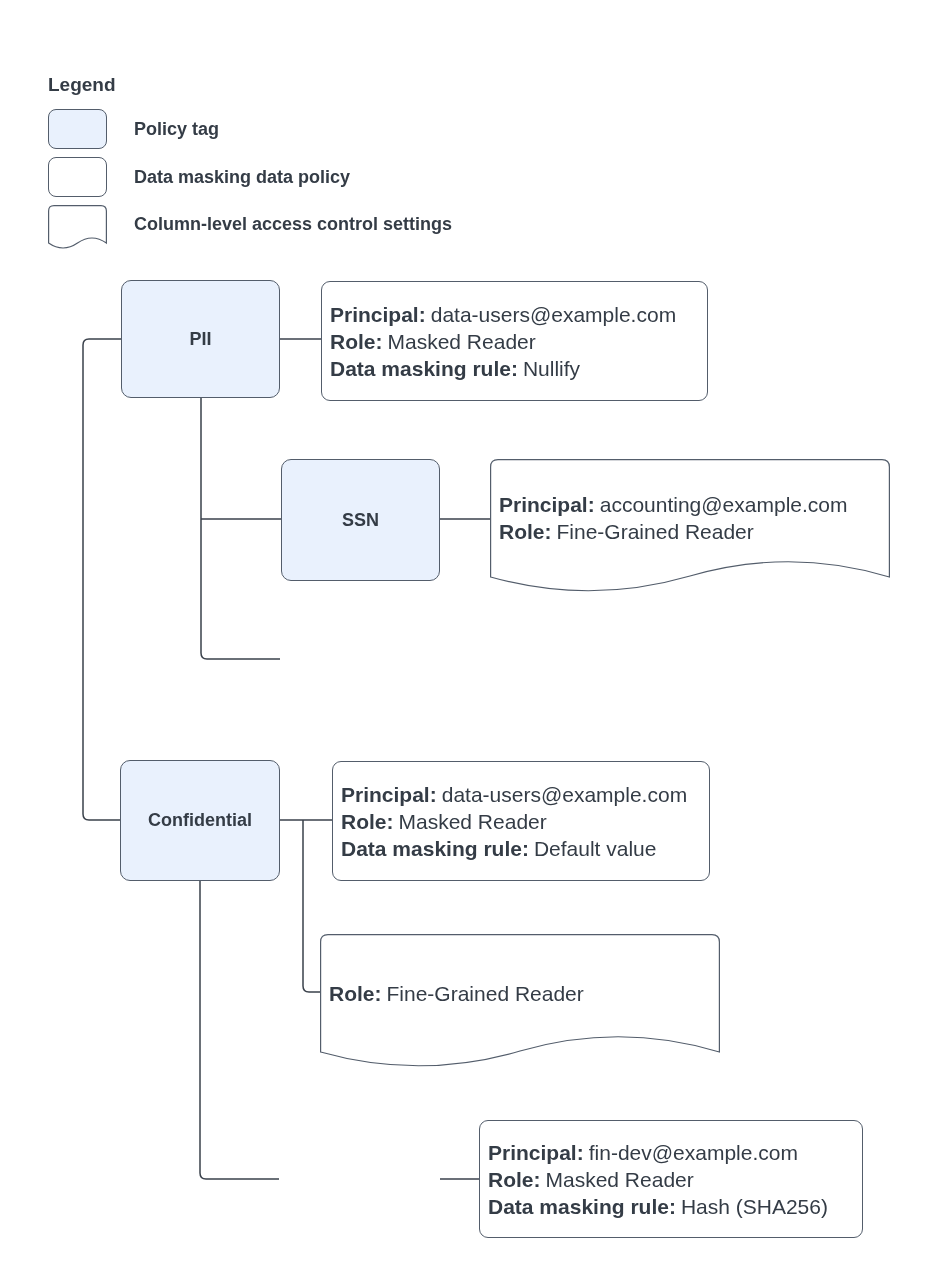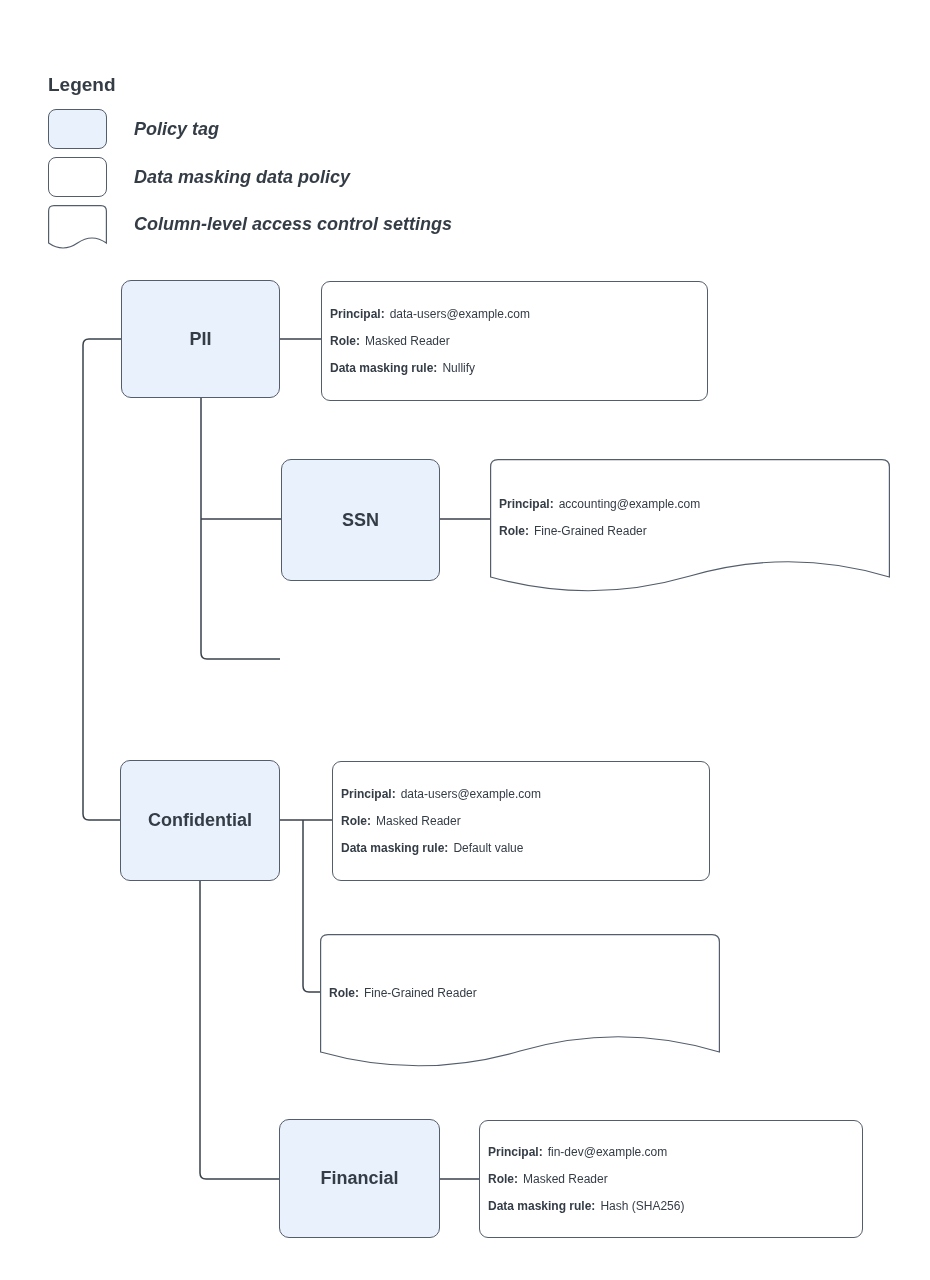--- a/index.html
+++ b/index.html
@@ -18,33 +18,33 @@
   
   .legend{position:absolute;left:48px;top:74px;}
   .legend-title{margin:0 0 13px 0;font-size:19px;font-weight:bold;color:var(--text);}
   .legend-row{display:flex;align-items:center;margin-bottom:8px;height:40px;}
   .legend-row.doc-row{height:50px;align-items:flex-start;text-align:right;}
   .swatch{width:59px;height:40px;border:1px solid var(--shape-stroke);border-radius:8px;box-sizing:border-box;flex:0 0 auto;}
   .swatch-tag{background:var(--policy-tag-fill);}
   .swatch-policy{background:#ffffff;}
   .swatch-doc-svg{width:59px;height:50px;flex:0 0 auto;display:block;}
   .swatch-doc-svg path{fill:#ffffff;stroke:var(--shape-stroke);stroke-width:1.2;}
-  .legend-label{margin-left:27px;font-size:18px;font-weight:bold;white-space:nowrap;font-style:italic;}
+  .legend-label{margin-left:27px;font-size:18px;font-weight:bold;white-space:nowrap;}
   .doc-row .legend-label{margin-top:9px;}
 
   
   .tag{position:absolute;background:var(--policy-tag-fill);border:1px solid var(--shape-stroke);
        border-radius:10px;display:flex;align-items:center;justify-content:center;
        font-size:18px;font-weight:bold;box-sizing:border-box;}
 
   
   .policy{position:absolute;background:#ffffff;border:1px solid var(--shape-stroke);
           border-radius:9px;box-sizing:border-box;display:flex;flex-direction:column;
           justify-content:center;padding:6px 8px;}
-  .line{font-size:12px;line-height:27px;white-space:nowrap;}
+  .line{font-size:21px;line-height:27px;white-space:nowrap;}
   .line b{font-weight:bold;margin-right:5px;}
 
   
   .docbox{position:absolute;}
   .doc-outline{position:absolute;left:0;top:0;display:block;}
   .doc-outline path{fill:#ffffff;stroke:var(--shape-stroke);stroke-width:1.2;}
   .doc-text{position:absolute;left:0;top:0;width:100%;height:118px;display:flex;
             flex-direction:column;justify-content:center;padding:0 0 0 9px;box-sizing:border-box;}
 </style>
 </head>
@@ -84,23 +84,20 @@
 
   <div class="tag" style="left:121px;top:280px;width:159px;height:118px">
     <span>PII</span>
   </div>
   <div class="tag" style="left:281px;top:459px;width:159px;height:122px">
     <span>SSN</span>
   </div>
   <div class="tag" style="left:120px;top:760px;width:160px;height:121px">
     <span>Confidential</span>
   </div>
-  <div class="tag" style="left:279px;top:1119px;width:161px;height:119px">
-    <span>Financial</span>
-  </div>
 
   <div class="policy" style="left:321px;top:281px;width:387px;height:120px">
     <div class="line"><b>Principal:</b><span>data-users@example.com</span></div>
     <div class="line"><b>Role:</b><span>Masked Reader</span></div>
     <div class="line"><b>Data masking rule:</b><span>Nullify</span></div>
   </div>
 
   <div class="policy" style="left:332px;top:761px;width:378px;height:120px">
     <div class="line"><b>Principal:</b><span>data-users@example.com</span></div>
     <div class="line"><b>Role:</b><span>Masked Reader</span></div>

